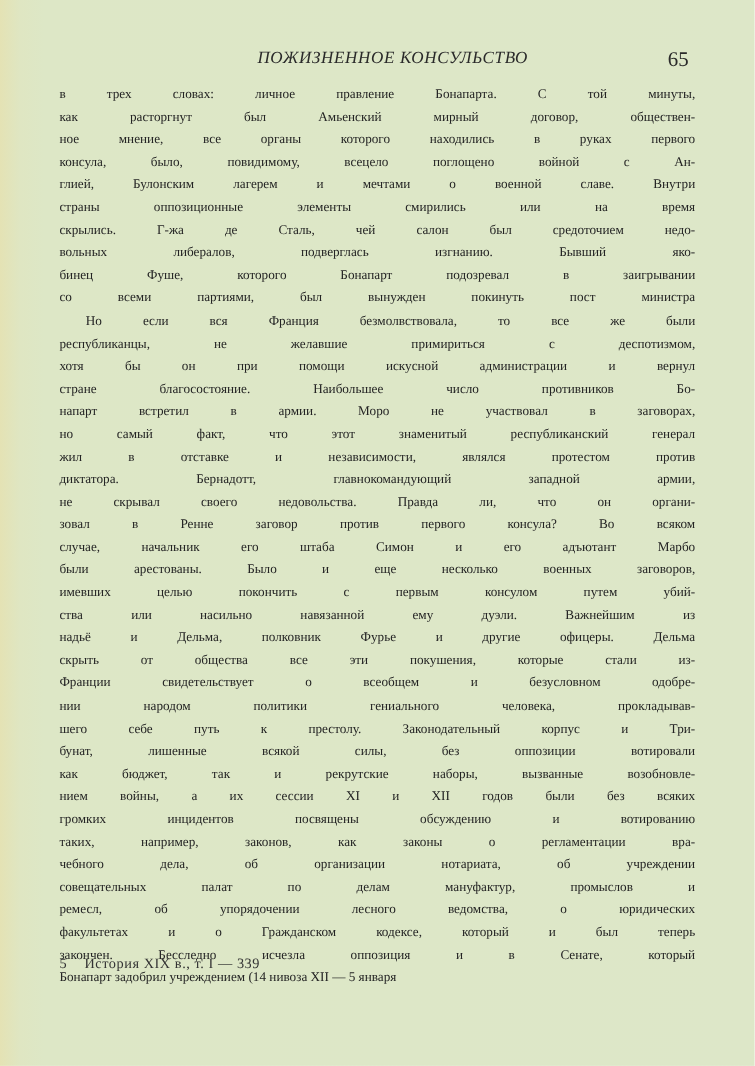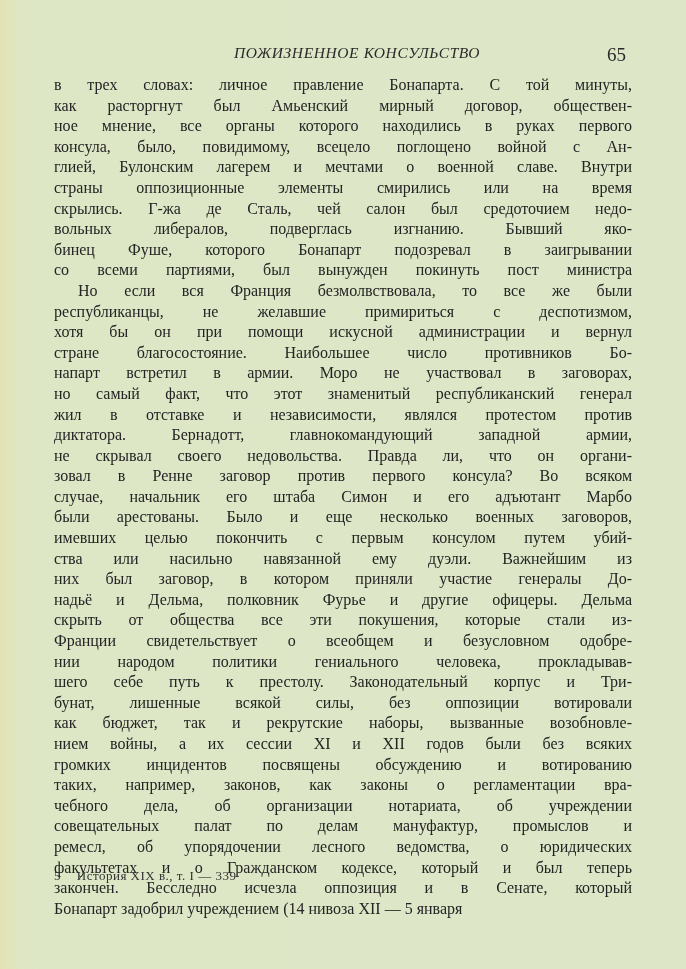--- a/index.html
+++ b/index.html
@@ -16,21 +16,21 @@
   }
   .running-title {
     position:absolute; left:150px; top:0;
     font-style:italic; font-size:15.5px; letter-spacing:0.6px; color:#2a2a2a;margin-left:30px;
   }
   .page-number {
     position:absolute; right:6px; top:0; font-size:19px; color:#2a2a2a;
   }
   .body-text { position:absolute; top:75px; left:0; width:578px; }
   .line {
-    height:20.6px; line-height:20.6px; font-size:16px;
+    height:20.6px; line-height:20.6px; font-size:12px;
     white-space:nowrap; text-align:justify; text-align-last:justify;
     color:#242424;
   }
   .line.last { text-align-last:left; }
   .line.indent { padding-left:24px; }
   .footer {
     position:absolute; top:868px; left:0;
     font-size:13px; letter-spacing:0.5px; color:#333;
   }
   .footer .sig { margin-right:12px; }
@@ -62,21 +62,20 @@
       <div class="line">напарт встретил в армии. Моро не участвовал в заговорах,</div>
       <div class="line">но самый факт, что этот знаменитый республиканский генерал</div>
       <div class="line">жил в отставке и независимости, являлся протестом против</div>
       <div class="line">диктатора. Бернадотт, главнокомандующий западной армии,</div>
       <div class="line">не скрывал своего недовольства. Правда ли, что он органи-</div>
       <div class="line">зовал в Ренне заговор против первого консула? Во всяком</div>
       <div class="line">случае, начальник его штаба Симон и его адъютант Марбо</div>
       <div class="line">были арестованы. Было и еще несколько военных заговоров,</div>
       <div class="line">имевших целью покончить с первым консулом путем убий-</div>
       <div class="line">ства или насильно навязанной ему дуэли. Важнейшим из</div>
-      <div class="line">них был заговор, в котором приняли участие генералы До-</div>
       <div class="line">надьё и Дельма, полковник Фурье и другие офицеры. Дельма</div>
       <div class="line">скрыть от общества все эти покушения, которые стали из-</div>
       <div class="line">Франции свидетельствует о всеобщем и безусловном одобре-</div>
       <div class="line">нии народом политики гениального человека, прокладывав-</div>
       <div class="line">шего себе путь к престолу. Законодательный корпус и Три-</div>
       <div class="line">бунат, лишенные всякой силы, без оппозиции вотировали</div>
       <div class="line">как бюджет, так и рекрутские наборы, вызванные возобновле-</div>
       <div class="line">нием войны, а их сессии XI и XII годов были без всяких</div>
       <div class="line">громких инцидентов посвящены обсуждению и вотированию</div>
       <div class="line">таких, например, законов, как законы о регламентации вра-</div>

